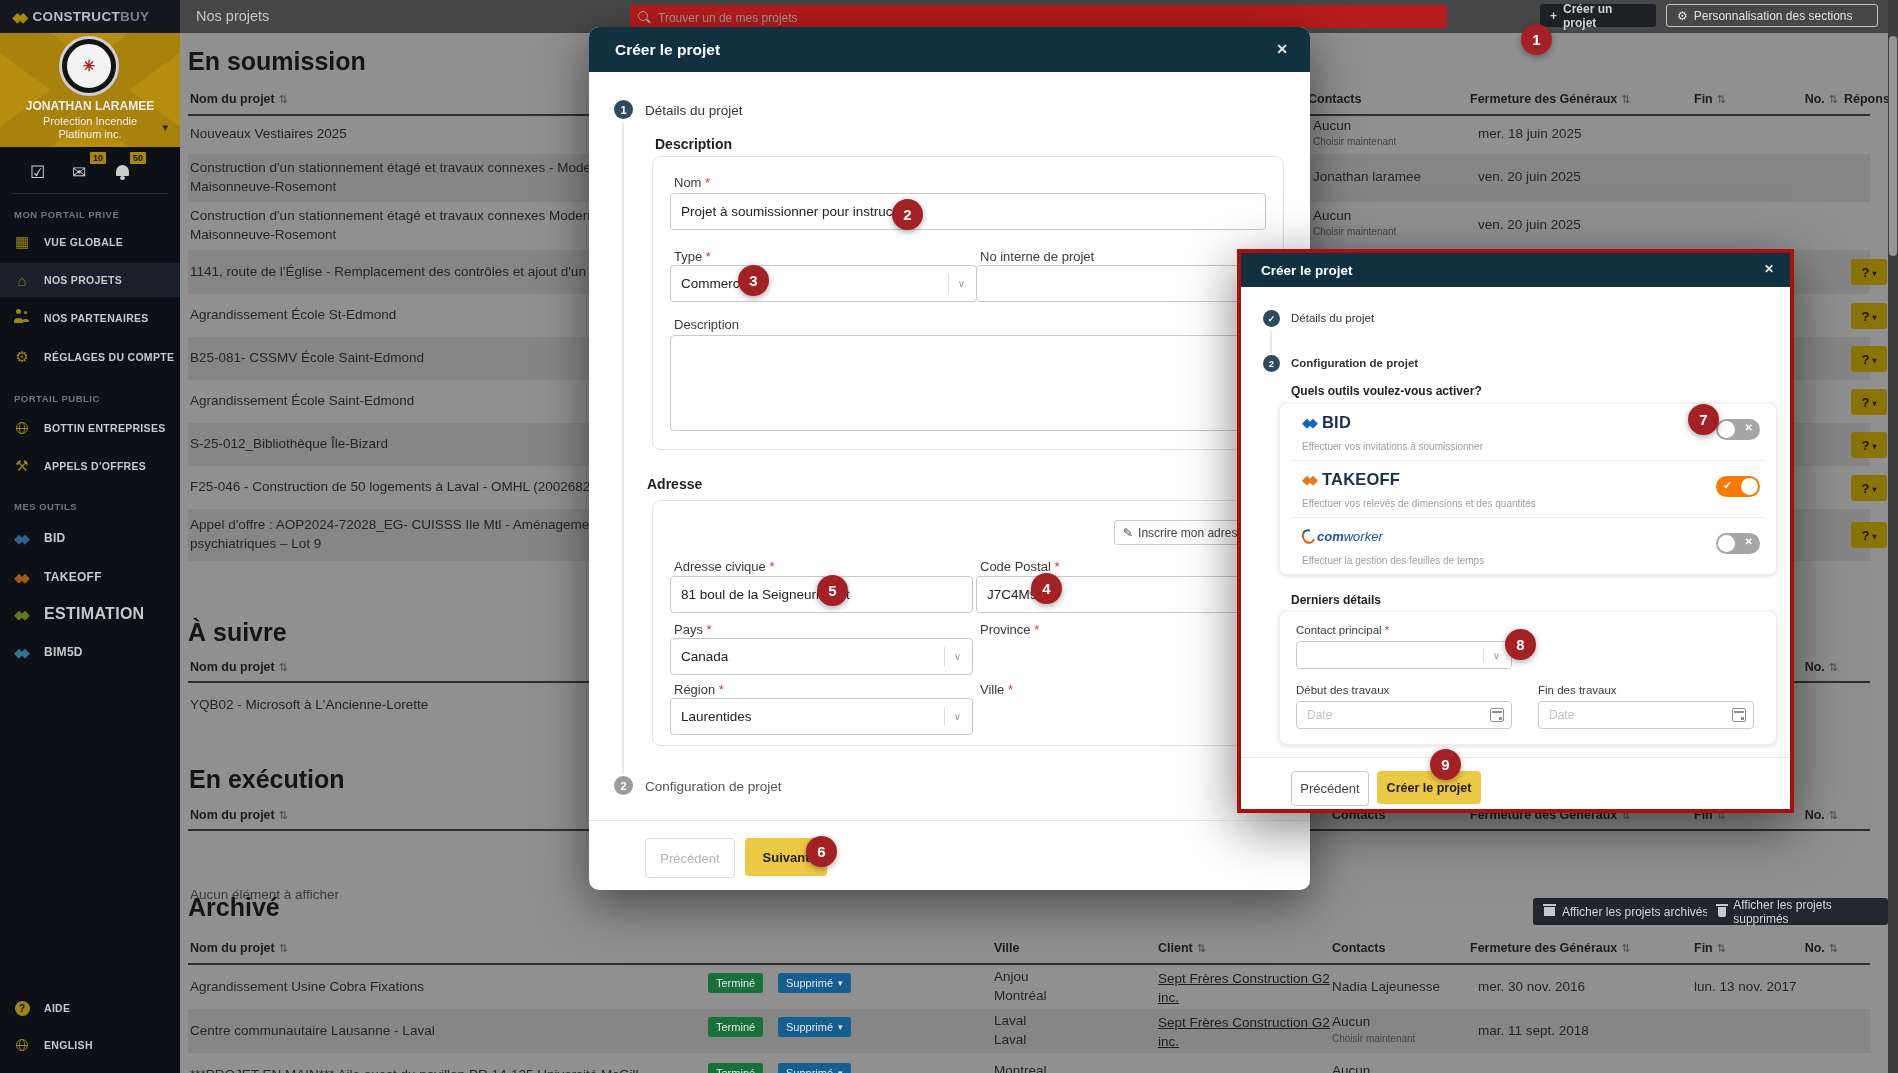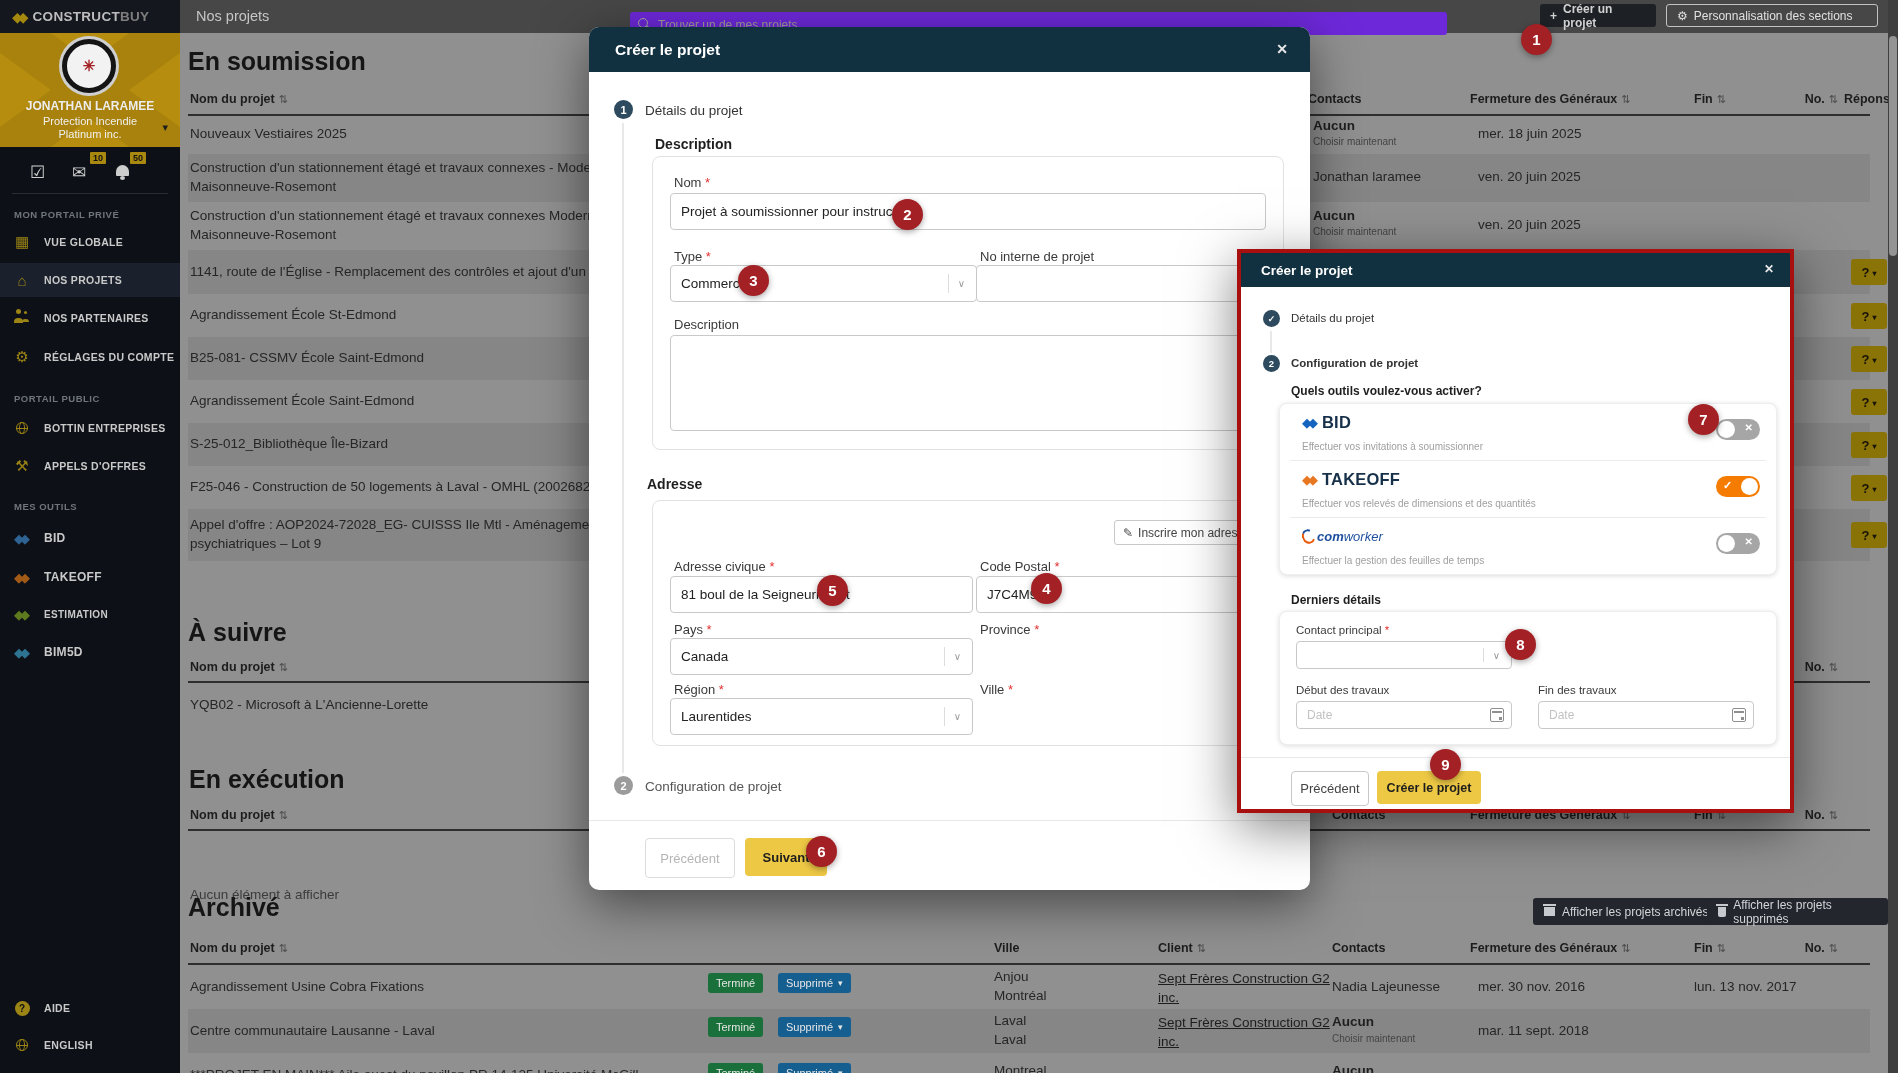--- a/index.html
+++ b/index.html
@@ -6,21 +6,21 @@
   #canvas{position:relative;width:1898px;height:1073px;overflow:hidden;
     font-family:"Liberation Sans",sans-serif;background:#909090}
   
   .topbar{position:absolute;left:0;top:0;width:1898px;height:33px;background:#474747;z-index:2}
   .logobar{position:absolute;left:0;top:0;width:180px;height:33px;background:#14171d;
     display:flex;align-items:center;padding-left:12px;box-sizing:border-box}
   .logo-dd{color:#a5890f;font-size:14px;letter-spacing:-5px;margin-right:9px}
   .logo-a{color:#bdbdbd;font-weight:bold;font-size:13.5px;letter-spacing:.3px}
   .logo-b{color:#7e7e7e;font-weight:bold;font-size:13.5px;letter-spacing:.3px}
   .tb-title{position:absolute;left:196px;top:8px;font-size:14.5px;color:#c6c6c6}
-  .searchwrap{position:absolute;left:630px;top:12px;width:817px;height:23px;background:#6d28d9;border-radius:3px}
+  .searchwrap{position:absolute;left:630px;top:5px;width:817px;height:23px;background:#b91c1c;border-radius:3px}
   .searchwrap input{position:absolute;left:26px;top:0;width:780px;height:23px;background:transparent;border:none;outline:none;
     color:#b5b5b5;font-size:12px;font-family:inherit}
   .searchwrap input::placeholder{color:#9d9d9d}
   .mag{position:absolute;left:8px;top:6px;width:8px;height:8px;border:1.6px solid #a8a8a8;border-radius:50%}
   .mag::after{content:"";position:absolute;width:5px;height:1.6px;background:#a8a8a8;transform:rotate(45deg);right:-4px;bottom:-2px}
   .tb-btn{position:absolute;top:4px;height:23px;border-radius:3px;display:flex;align-items:center;gap:6px;
     font-size:12px;padding:0 10px;box-sizing:border-box;cursor:pointer}
   .tb-dark{background:#1d2024;color:#d2d2d2;font-weight:bold}
   .tb-ghost{border:1px solid #c2c2c2;color:#e0e0e0}
   
@@ -61,21 +61,21 @@
   .main{position:absolute;left:180px;top:33px;width:1708px;height:1040px;background:#909090;z-index:1}
   .sec-title{position:absolute;font-size:25px;font-weight:bold;color:#151515}
   .thead{position:absolute;left:8px;width:1682px;border-bottom:2px solid #2e2e2e}
   .hc{position:absolute;font-size:12.5px;font-weight:bold;color:#1d1d1d;white-space:nowrap;cursor:pointer}
   .sort{font-style:normal;color:#4c4c4c;font-size:11px;margin-left:4px;font-weight:normal}
   .trow{position:absolute;left:8px;width:1682px}
   .trow.dark{background:#868686}
   .c{position:absolute;font-size:13.5px;color:#262626;white-space:nowrap}
   .cn{cursor:pointer}
   .csub{position:absolute;font-size:10px;color:#454545;white-space:nowrap;cursor:pointer}
-  .cb{font-weight:bold;color:#1f1f1f}
+  .cb{font-weight:normal;color:#1f1f1f}
   .qbtn{position:absolute;left:1663px;width:36px;height:26px;background:#8b7407;border-radius:3px;cursor:pointer;
     display:flex;align-items:center;justify-content:center;gap:3px;color:#17120a;font-weight:bold;font-size:13px}
   .qbtn .qc{font-size:8px;margin-top:2px}
   .sbadge{position:absolute;height:20px;border-radius:3px;color:#e6e6e6;font-size:11px;display:flex;align-items:center;
     gap:5px;padding:0 8px;box-sizing:border-box;white-space:nowrap}
   .b-done{background:#19703a}
   .b-del{background:#155e90;cursor:pointer}
   .linkc{text-decoration:underline;cursor:pointer;color:#1d1d1d}
   .darkbtn{position:absolute;height:27px;background:#23262c;color:#d3d5d9;font-size:12px;border-radius:3px;
     display:flex;align-items:center;gap:7px;padding:0 11px;box-sizing:border-box;cursor:pointer}
@@ -226,21 +226,21 @@
     <div class="navitem" style="top:488px">
       <span class="dd-tool dd-blue">◆◆</span>
       <span class="nv-lab" style="font-size:12px">BID</span>
     </div>
     <div class="navitem" style="top:527px">
       <span class="dd-tool dd-orange">◆◆</span>
       <span class="nv-lab" style="font-size:12px">TAKEOFF</span>
     </div>
     <div class="navitem" style="top:564px">
       <span class="dd-tool dd-green">◆◆</span>
-      <span class="nv-lab" style="font-size:10px">ESTIMATION</span>
+      <span class="nv-lab" style="font-size:16px">ESTIMATION</span>
     </div>
     <div class="navitem" style="top:602px">
       <span class="dd-tool dd-teal">◆◆</span>
       <span class="nv-lab" style="font-size:12px">BIM5D</span>
     </div>
 
     <div class="navitem" style="top:958px">
       <span class="nv-ico">
           <span class="qcircle">?</span>
         </span>

